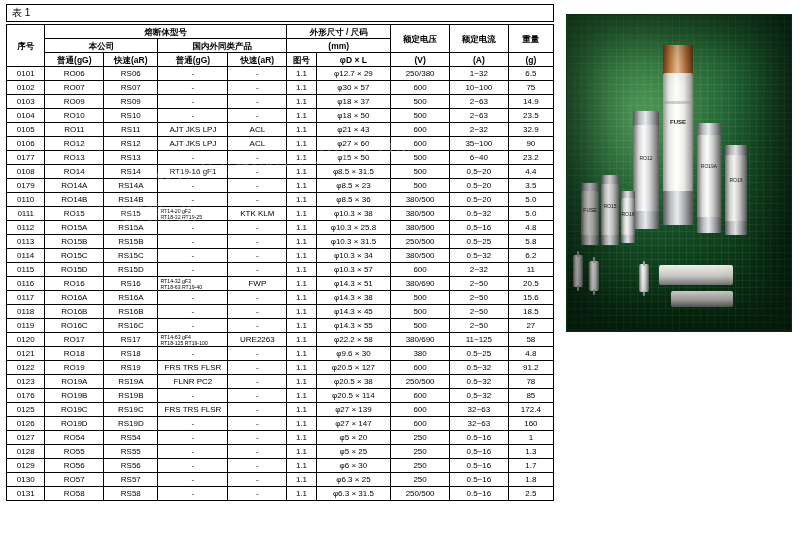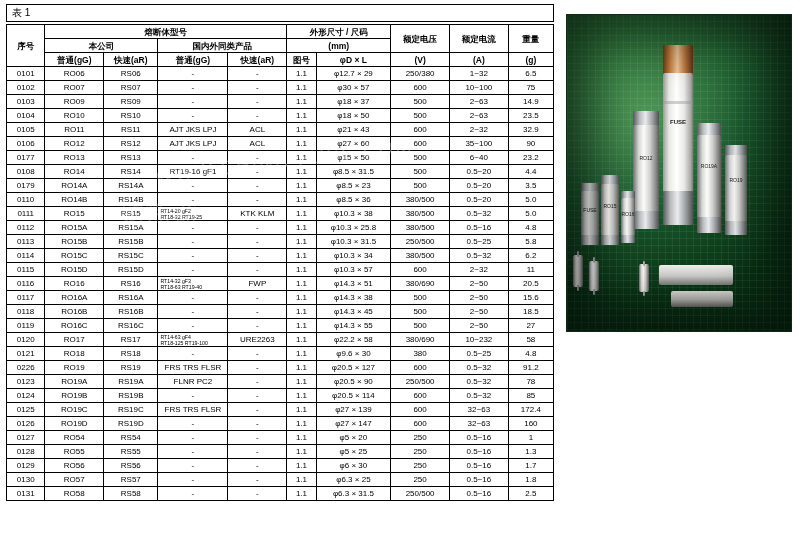--- a/index.html
+++ b/index.html
@@ -493,61 +493,61 @@
             <td>RO17</td>
             <td>RS17</td>
             <td>
               <span class="tiny2">RT14-63 gF4</span>
               <span class="tiny2">RT18-125 RT19-100</span>
             </td>
             <td>URE2263</td>
             <td>1.1</td>
             <td class="l">φ22.2 × 58</td>
             <td>380/690</td>
-            <td>10~232</td>
+            <td>11~125</td>
             <td>58</td>
           </tr>
           <tr>
             <td>0121</td>
             <td>RO18</td>
             <td>RS18</td>
             <td>-</td>
             <td>-</td>
             <td>1.1</td>
             <td class="l">φ9.6 × 30</td>
             <td>380</td>
             <td>0.5~25</td>
             <td>4.8</td>
           </tr>
           <tr>
-            <td>0226</td>
+            <td>0122</td>
             <td>RO19</td>
             <td>RS19</td>
             <td>FRS TRS FLSR</td>
             <td>-</td>
             <td>1.1</td>
             <td class="l">φ20.5 × 127</td>
             <td>600</td>
             <td>0.5~32</td>
             <td>91.2</td>
           </tr>
           <tr>
             <td>0123</td>
             <td>RO19A</td>
             <td>RS19A</td>
             <td>FLNR PC2</td>
             <td>-</td>
             <td>1.1</td>
-            <td class="l">φ20.5 × 90</td>
+            <td class="l">φ20.5 × 38</td>
             <td>250/500</td>
             <td>0.5~32</td>
             <td>78</td>
           </tr>
           <tr>
-            <td>0124</td>
+            <td>0176</td>
             <td>RO19B</td>
             <td>RS19B</td>
             <td>-</td>
             <td>-</td>
             <td>1.1</td>
             <td class="l">φ20.5 × 114</td>
             <td>600</td>
             <td>0.5~32</td>
             <td>85</td>
           </tr>

